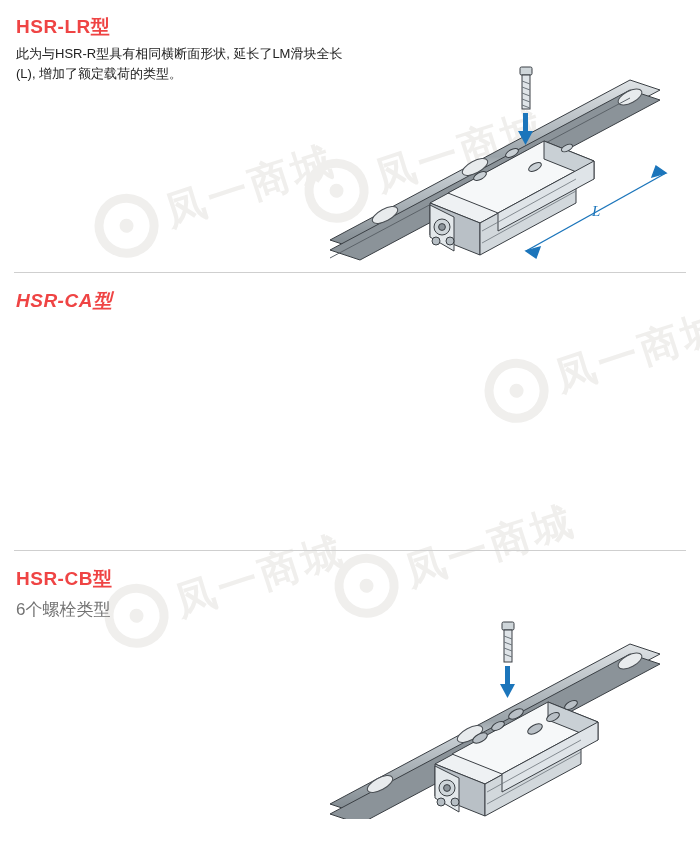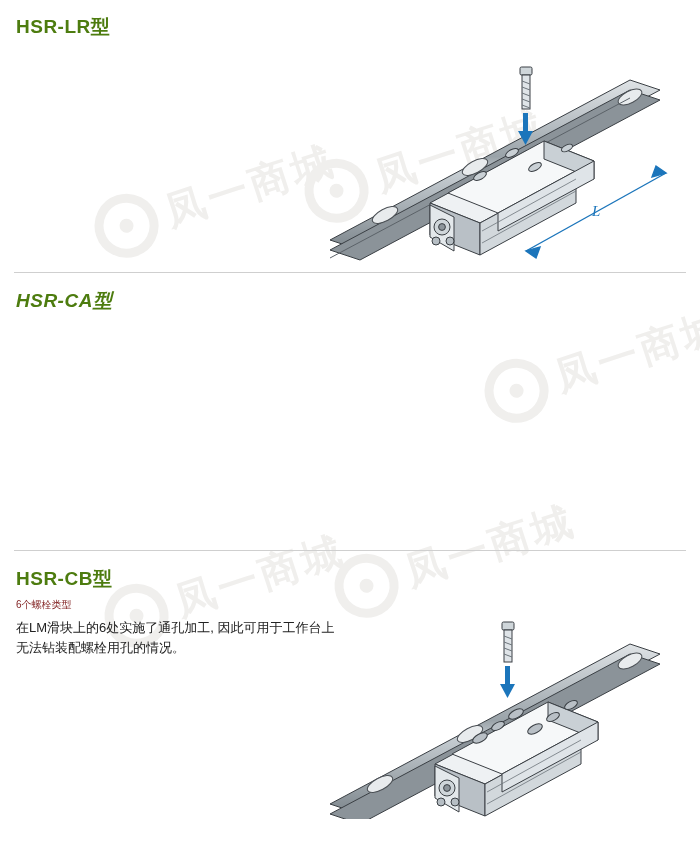--- a/index.html
+++ b/index.html
@@ -71,39 +71,39 @@
   .sec1 { top: 0; height: 274px; }
   .sec2 { top: 274px; height: 278px; font-style: italic; }
   .sec3 { top: 552px; height: 260px; }
 
   .sec-title {
     position: absolute;
     left: 16px;
     top: 14px;
     font-size: 19px;
     font-weight: bold;
-    color: #4d7c0f;
+    color: #ef4444;
     letter-spacing: 0.5px;
   }
   .sec-sub {
     position: absolute;
     left: 16px;
     font-size: 13px;
     color: #222;
     line-height: 1.55;
     width: 330px;
   }
   .sec1 .sec-sub { top: 44px; }
   .sec2 .sec-sub { top: 44px; }
   .sec3 .sec-sub-small {
     position: absolute;
     left: 16px;
     top: 46px;
-    font-size: 10px;
-    color: #7f1d1d;
+    font-size: 17px;
+    color: #737373;
   }
   .sec3 .sec-sub { top: 66px; }
 
   .divider {
     position: absolute;
     left: 14px;
     width: 672px;
     height: 1px;
     background: #cfcfcf;
   }
@@ -149,20 +149,21 @@
     <span class="wm-ring"></span>
     <span>凤一商城</span>
   </div>
   <div class="watermark wm5">
     <span class="wm-ring"></span>
     <span>凤一商城</span>
   </div>
 
   <div class="section sec1">
     <div class="sec-title">HSR-LR型</div>
+    <div class="sec-sub">此为与HSR-R型具有相同横断面形状, 延长了LM滑块全长(L), 增加了额定载荷的类型。</div>
 
     <div class="drawing d1">
       <svg width="360" height="215" viewBox="0 0 360 215">
         <defs>
           <linearGradient id="railGrad1" x1="0" y1="0" x2="0" y2="1">
             <stop offset="0%" stop-color="#dfe3e6"></stop>
             <stop offset="45%" stop-color="#9aa3a9"></stop>
             <stop offset="55%" stop-color="#c6cdd2"></stop>
             <stop offset="100%" stop-color="#7e878d"></stop>
           </linearGradient>
@@ -313,17 +314,16 @@
           <polygon points="170,80 185,80 177.5,94"></polygon>
         </g>
       </svg>
     </div>
   </div>
   <div class="divider div2"></div>
 
   <div class="section sec3">
     <div class="sec-title">HSR-CB型</div>
     <div class="sec-sub-small">6个螺栓类型</div>
-    <div class="sec-sub">在LM滑块上的6处实施了通孔加工, 因此可用于工作台上无法钻装配螺栓用孔的情况。</div>
 
   </div>
 
 </div>
 
 </body></html>

